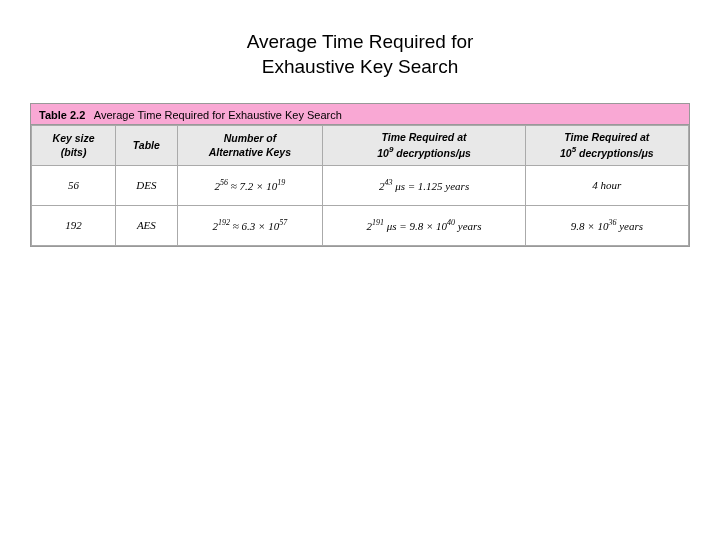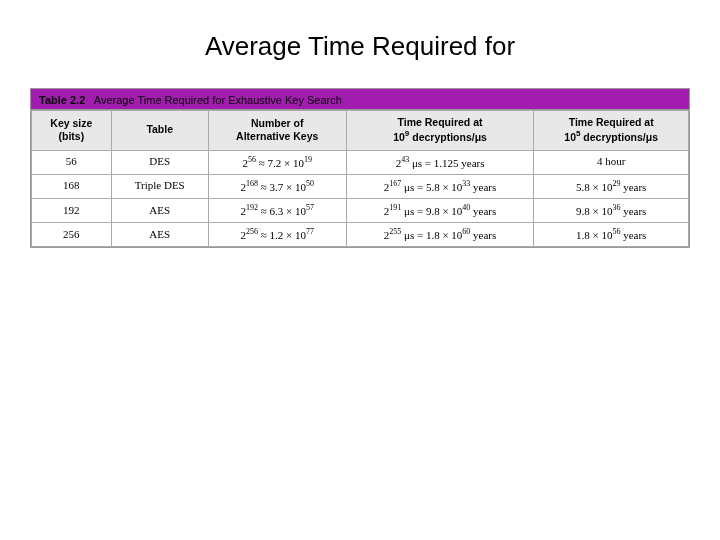--- a/index.html
+++ b/index.html
@@ -7,74 +7,76 @@
       width: 720px;
       height: 540px;
       background: #ffffff;
       font-family: 'Times New Roman', Times, serif;
       display: flex;
       flex-direction: column;
       align-items: center;
       padding: 20px 30px;
     }
     .page-title {
-      font-size: 26px;
+      font-size: 19px;
       font-weight: normal;
       text-align: center;
       margin-bottom: 24px;
       margin-top: 10px;
       line-height: 1.3;
       font-family: Arial, Helvetica, sans-serif;
     }
     .table-container {
       width: 100%;
       border: 1px solid #999;
     }
     .table-caption {
       font-size: 11px;
       padding: 5px 8px 3px 8px;
       font-family: Arial, Helvetica, sans-serif;
       border-bottom: 1px solid #999;
-      background: #a21caf;
+      background: #f9a8d4;
     }
     .table-caption .caption-bold {
       font-weight: bold;
     }
     table {
       width: 100%;
       border-collapse: collapse;
       font-size: 11px;
+      font-style: italic;
     }
     th {
       background: #e8e8e8;
       border: 1px solid #aaa;
       padding: 5px 6px;
       text-align: center;
       font-family: Arial, Helvetica, sans-serif;
       font-weight: bold;
       font-size: 10.5px;
       line-height: 1.3;
     }
     td {
       border: 1px solid #aaa;
-      padding: 3px 8px;
+      padding: 11px 8px;
       text-align: center;
       font-size: 11px;
       vertical-align: middle;
       line-height: 1.4;
     }
     sup {
       font-size: 8px;
     }
   </style>
 </head>
 <body>
 
 <h1 class="page-title">
   <span>Average Time Required for</span><br>
+  <span>Exhaustive Key Search</span>
 </h1>
 
 <div class="table-container">
   <div class="table-caption">
     <span class="caption-bold">Table 2.2</span>
     &nbsp;
     <span>Average Time Required for Exhaustive Key Search</span>
   </div>
   <table>
     <thead>
@@ -88,35 +90,21 @@
     </thead>
     <tbody id="table-body">
     <tr>
           <td>56</td>
           <td>DES</td>
           <td>2<sup>56</sup> ≈ 7.2 × 10<sup>19</sup></td>
           <td>2<sup>43</sup> μs = 1.125 years</td>
           <td>4 hour</td>
         </tr>
         <tr>
-          <td>168</td>
-          <td>Triple DES</td>
-          <td>2<sup>168</sup> ≈ 3.7 × 10<sup>50</sup></td>
-          <td>2<sup>167</sup> μs = 5.8 × 10<sup>33</sup> years</td>
-          <td>5.8 × 10<sup>29</sup> years</td>
-        </tr>
-        <tr>
           <td>192</td>
           <td>AES</td>
           <td>2<sup>192</sup> ≈ 6.3 × 10<sup>57</sup></td>
           <td>2<sup>191</sup> μs = 9.8 × 10<sup>40</sup> years</td>
           <td>9.8 × 10<sup>36</sup> years</td>
         </tr>
-        <tr>
-          <td>256</td>
-          <td>AES</td>
-          <td>2<sup>256</sup> ≈ 1.2 × 10<sup>77</sup></td>
-          <td>2<sup>255</sup> μs = 1.8 × 10<sup>60</sup> years</td>
-          <td>1.8 × 10<sup>56</sup> years</td>
-        </tr>
       </tbody>
   </table>
 </div>
 
 </body></html>

